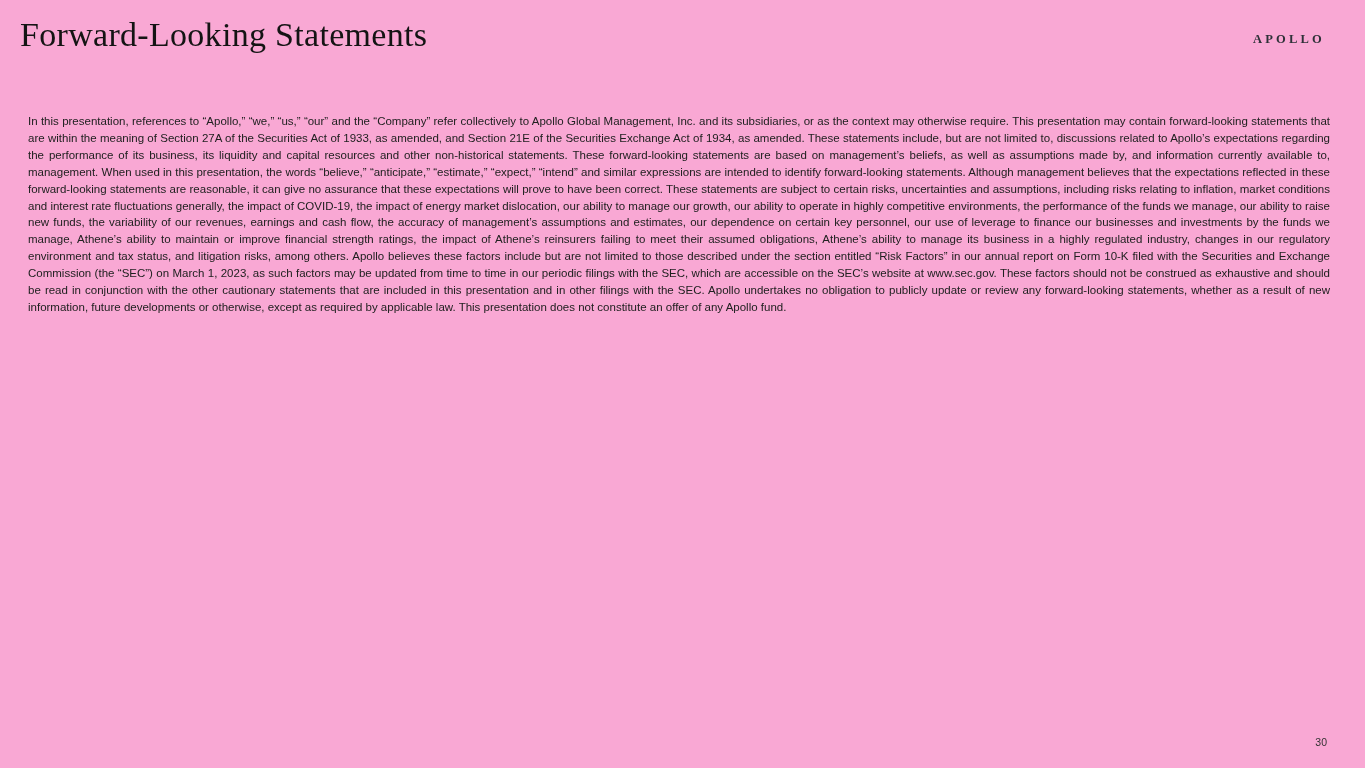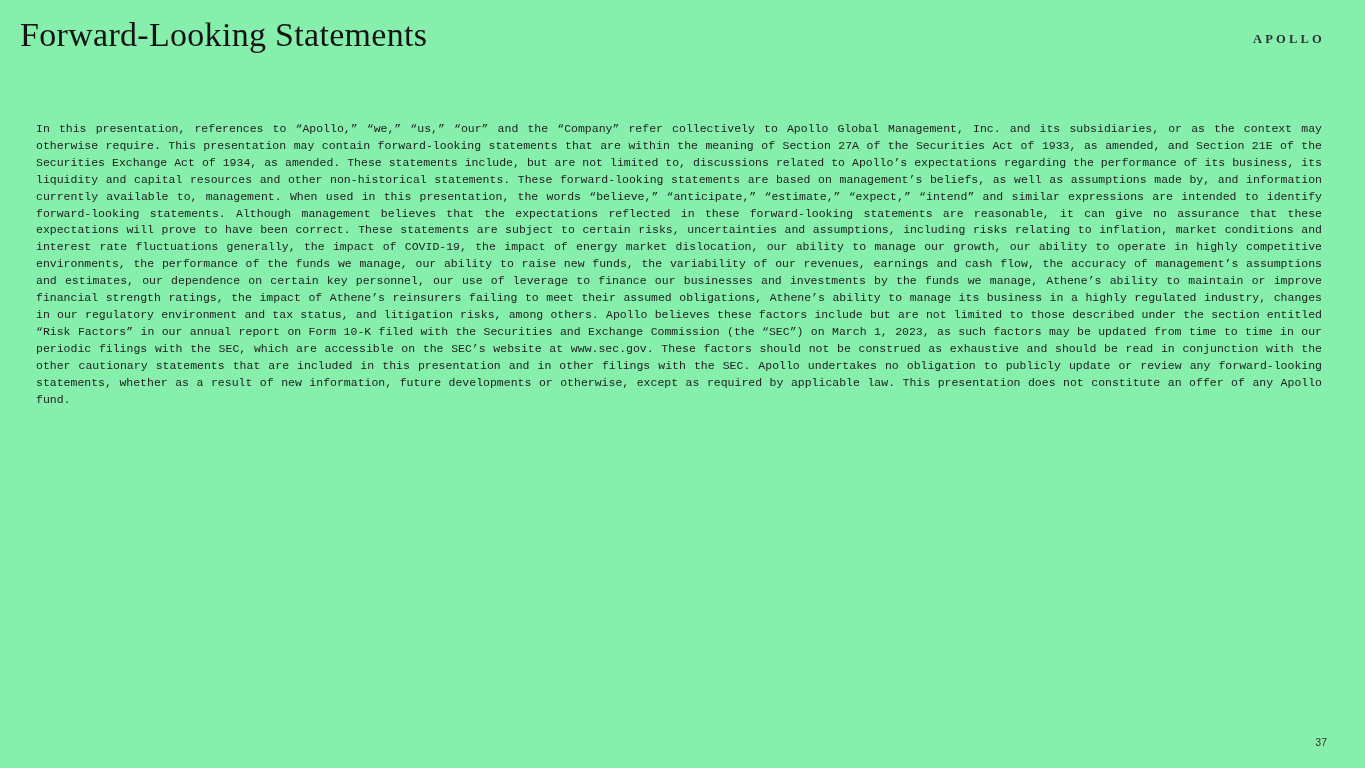--- a/index.html
+++ b/index.html
@@ -10,21 +10,21 @@
     width: 1365px;
     height: 768px;
     background: #ffffff;
     font-family: "Liberation Sans", sans-serif;
     position: relative;
     overflow: hidden;
   }
   .slide {
     position: absolute;
     inset: 0;
-    background: #86efac;
+    background: #f9a8d4;
   }
   .slide-title {
     position: absolute;
     left: 20px;
     top: 16px;
     font-family: "Liberation Serif", serif;
     font-weight: 400;
     font-size: 34px;
     letter-spacing: 0.3px;
     color: #141414;
@@ -44,37 +44,36 @@
   }
   .disclaimer {
     position: absolute;
     left: 28px;
     right: 35px;
     top: 113px;
     font-size: 11.5px;
     line-height: 16.9px;
     color: #212121;
     text-align: justify;
-    margin: 8px;
-    font-family: Liberation Mono, monospace;
+    margin: 0;
   }
   .page-number {
     position: absolute;
     right: 38px;
     bottom: 20px;
     font-size: 10.5px;
     color: #333333;
   }
 </style>
 </head>
 <body>
 
 <div class="slide">
 
   <h1 class="slide-title">Forward-Looking Statements</h1>
 
   <div class="logo">APOLLO</div>
 
   <p class="disclaimer">In this presentation, references to “Apollo,” “we,” “us,” “our” and the “Company” refer collectively to Apollo Global Management, Inc. and its subsidiaries, or as the context may otherwise require. This presentation may contain forward-looking statements that are within the meaning of Section 27A of the Securities Act of 1933, as amended, and Section 21E of the Securities Exchange Act of 1934, as amended. These statements include, but are not limited to, discussions related to Apollo’s expectations regarding the performance of its business, its liquidity and capital resources and other non-historical statements. These forward-looking statements are based on management’s beliefs, as well as assumptions made by, and information currently available to, management. When used in this presentation, the words “believe,” “anticipate,” “estimate,” “expect,” “intend” and similar expressions are intended to identify forward-looking statements. Although management believes that the expectations reflected in these forward-looking statements are reasonable, it can give no assurance that these expectations will prove to have been correct. These statements are subject to certain risks, uncertainties and assumptions, including risks relating to inflation, market conditions and interest rate fluctuations generally, the impact of COVID-19, the impact of energy market dislocation, our ability to manage our growth, our ability to operate in highly competitive environments, the performance of the funds we manage, our ability to raise new funds, the variability of our revenues, earnings and cash flow, the accuracy of management’s assumptions and estimates, our dependence on certain key personnel, our use of leverage to finance our businesses and investments by the funds we manage, Athene’s ability to maintain or improve financial strength ratings, the impact of Athene’s reinsurers failing to meet their assumed obligations, Athene’s ability to manage its business in a highly regulated industry, changes in our regulatory environment and tax status, and litigation risks, among others. Apollo believes these factors include but are not limited to those described under the section entitled “Risk Factors” in our annual report on Form 10-K filed with the Securities and Exchange Commission (the “SEC”) on March 1, 2023, as such factors may be updated from time to time in our periodic filings with the SEC, which are accessible on the SEC’s website at www.sec.gov. These factors should not be construed as exhaustive and should be read in conjunction with the other cautionary statements that are included in this presentation and in other filings with the SEC. Apollo undertakes no obligation to publicly update or review any forward-looking statements, whether as a result of new information, future developments or otherwise, except as required by applicable law. This presentation does not constitute an offer of any Apollo fund.</p>
 
-  <div class="page-number">37</div>
+  <div class="page-number">30</div>
 
 </div>
 
 </body></html>

